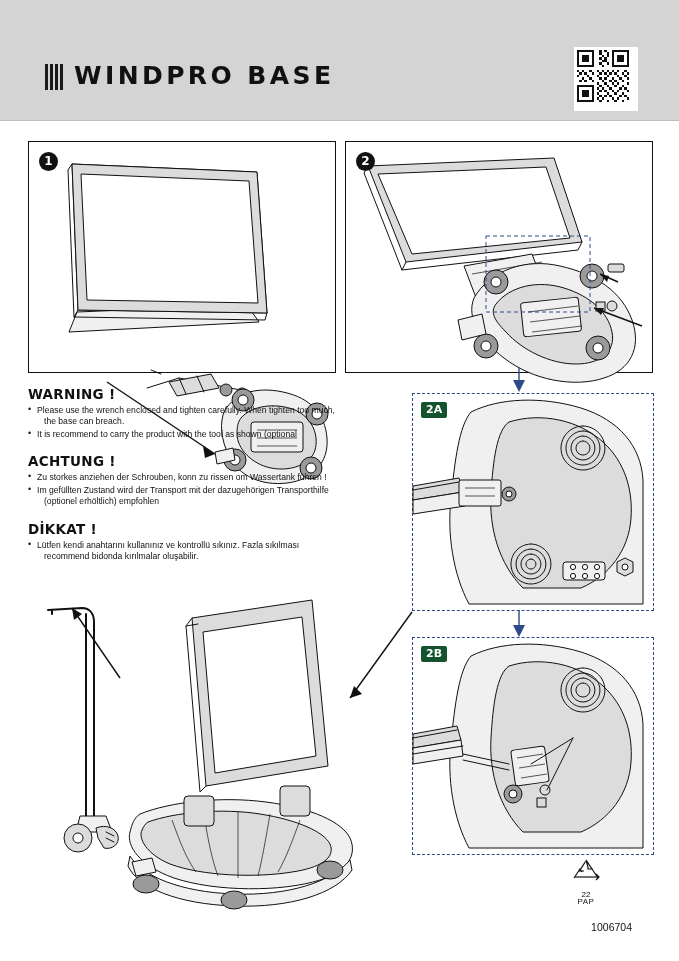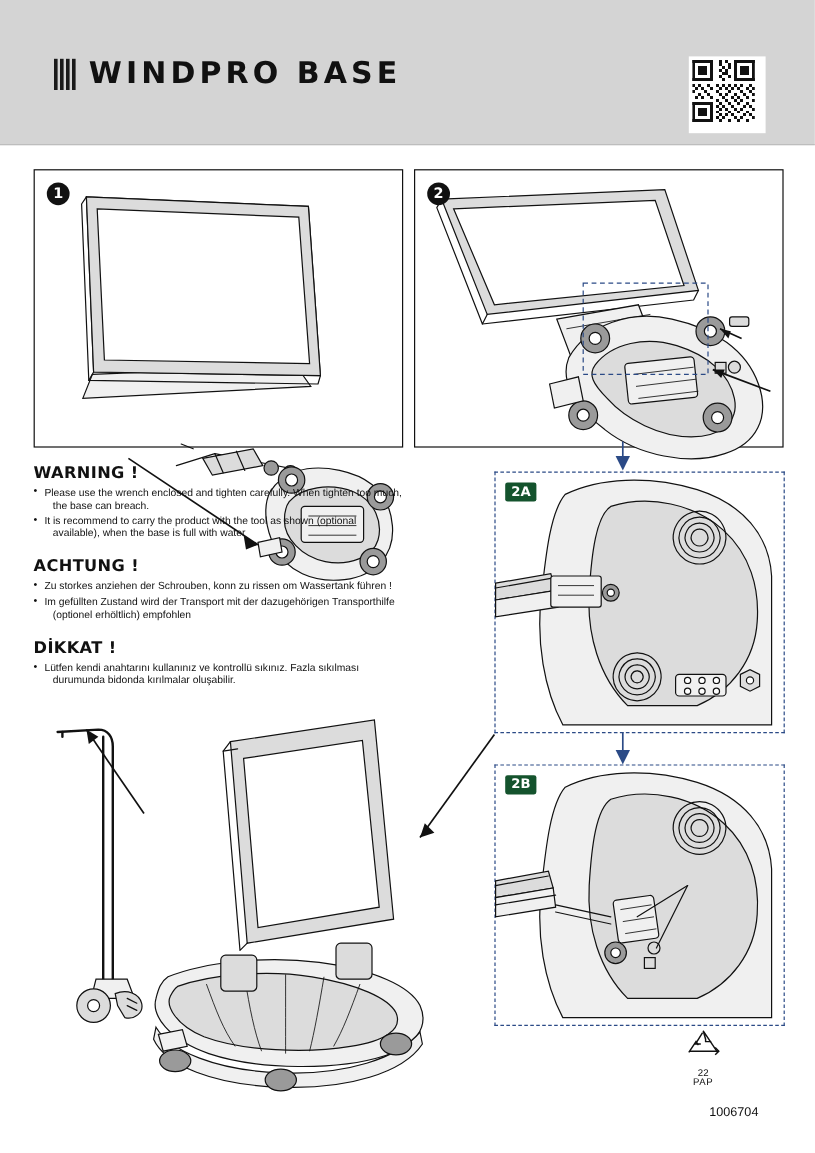--- a/index.html
+++ b/index.html
@@ -27,21 +27,21 @@
     position: absolute;
     left: 0; top: 0;
     width: 679px;
     height: 120px;
     background: #d4d4d4;
     border-bottom: 1px solid #bdbdbd;
   }
   .brand-wrap {
     position: absolute;
     left: 45px;
-    top: 45px;
+    top: 60px;
     display: flex;
     align-items: center;
     justify-content: center;
   }
   .brand-bars {
     display: flex;
     align-items: flex-end;
     height: 30px;
     margin-right: 9px;
   }
@@ -519,40 +519,39 @@
   <div class="warnings">
 
     <div class="warn-title">WARNING !</div>
     <ul class="warn-list">
       <li>
         <span>Please use the wrench enclosed and tighten carefully.  When tighten too much,</span>
         <span class="ind">the base can breach.</span>
       </li>
       <li>
         <span>It is recommend to carry the product with the tool as shown (optional</span>
-        <span class="ind">available), when the base is full with water</span>
       </li>
     </ul>
 
     <div class="warn-title second">ACHTUNG !</div>
     <ul class="warn-list">
       <li>
         <span>Zu storkes anziehen der Schrouben, konn zu rissen om Wassertank führen !</span>
       </li>
       <li>
         <span>Im gefüllten Zustand wird der Transport mit der dazugehörigen Transporthilfe</span>
         <span class="ind">(optionel erhöltlich) empfohlen</span>
       </li>
     </ul>
 
     <div class="warn-title second">DİKKAT !</div>
     <ul class="warn-list">
       <li>
         <span>Lütfen kendi anahtarını kullanınız ve kontrollü sıkınız.  Fazla sıkılması</span>
-        <span class="ind">durumunda bidonda kırılmalar oluşabilir.</span>
+        <span class="ind">recommend bidonda kırılmalar oluşabilir.</span>
       </li>
     </ul>
   </div>
 
   <svg class="art" style="left:20px; top:570px;" width="400" height="360" viewBox="0 0 400 360">
 
     <g>
       <path class="ln" style="stroke-width:2" d="M28,40 L62,38 C70,38 74,44 74,52 L74,250"></path>
       <path class="ln" style="stroke-width:2" d="M32,40 L32,44"></path>
       <path class="ln" style="stroke-width:2" d="M66,44 L66,250"></path>

